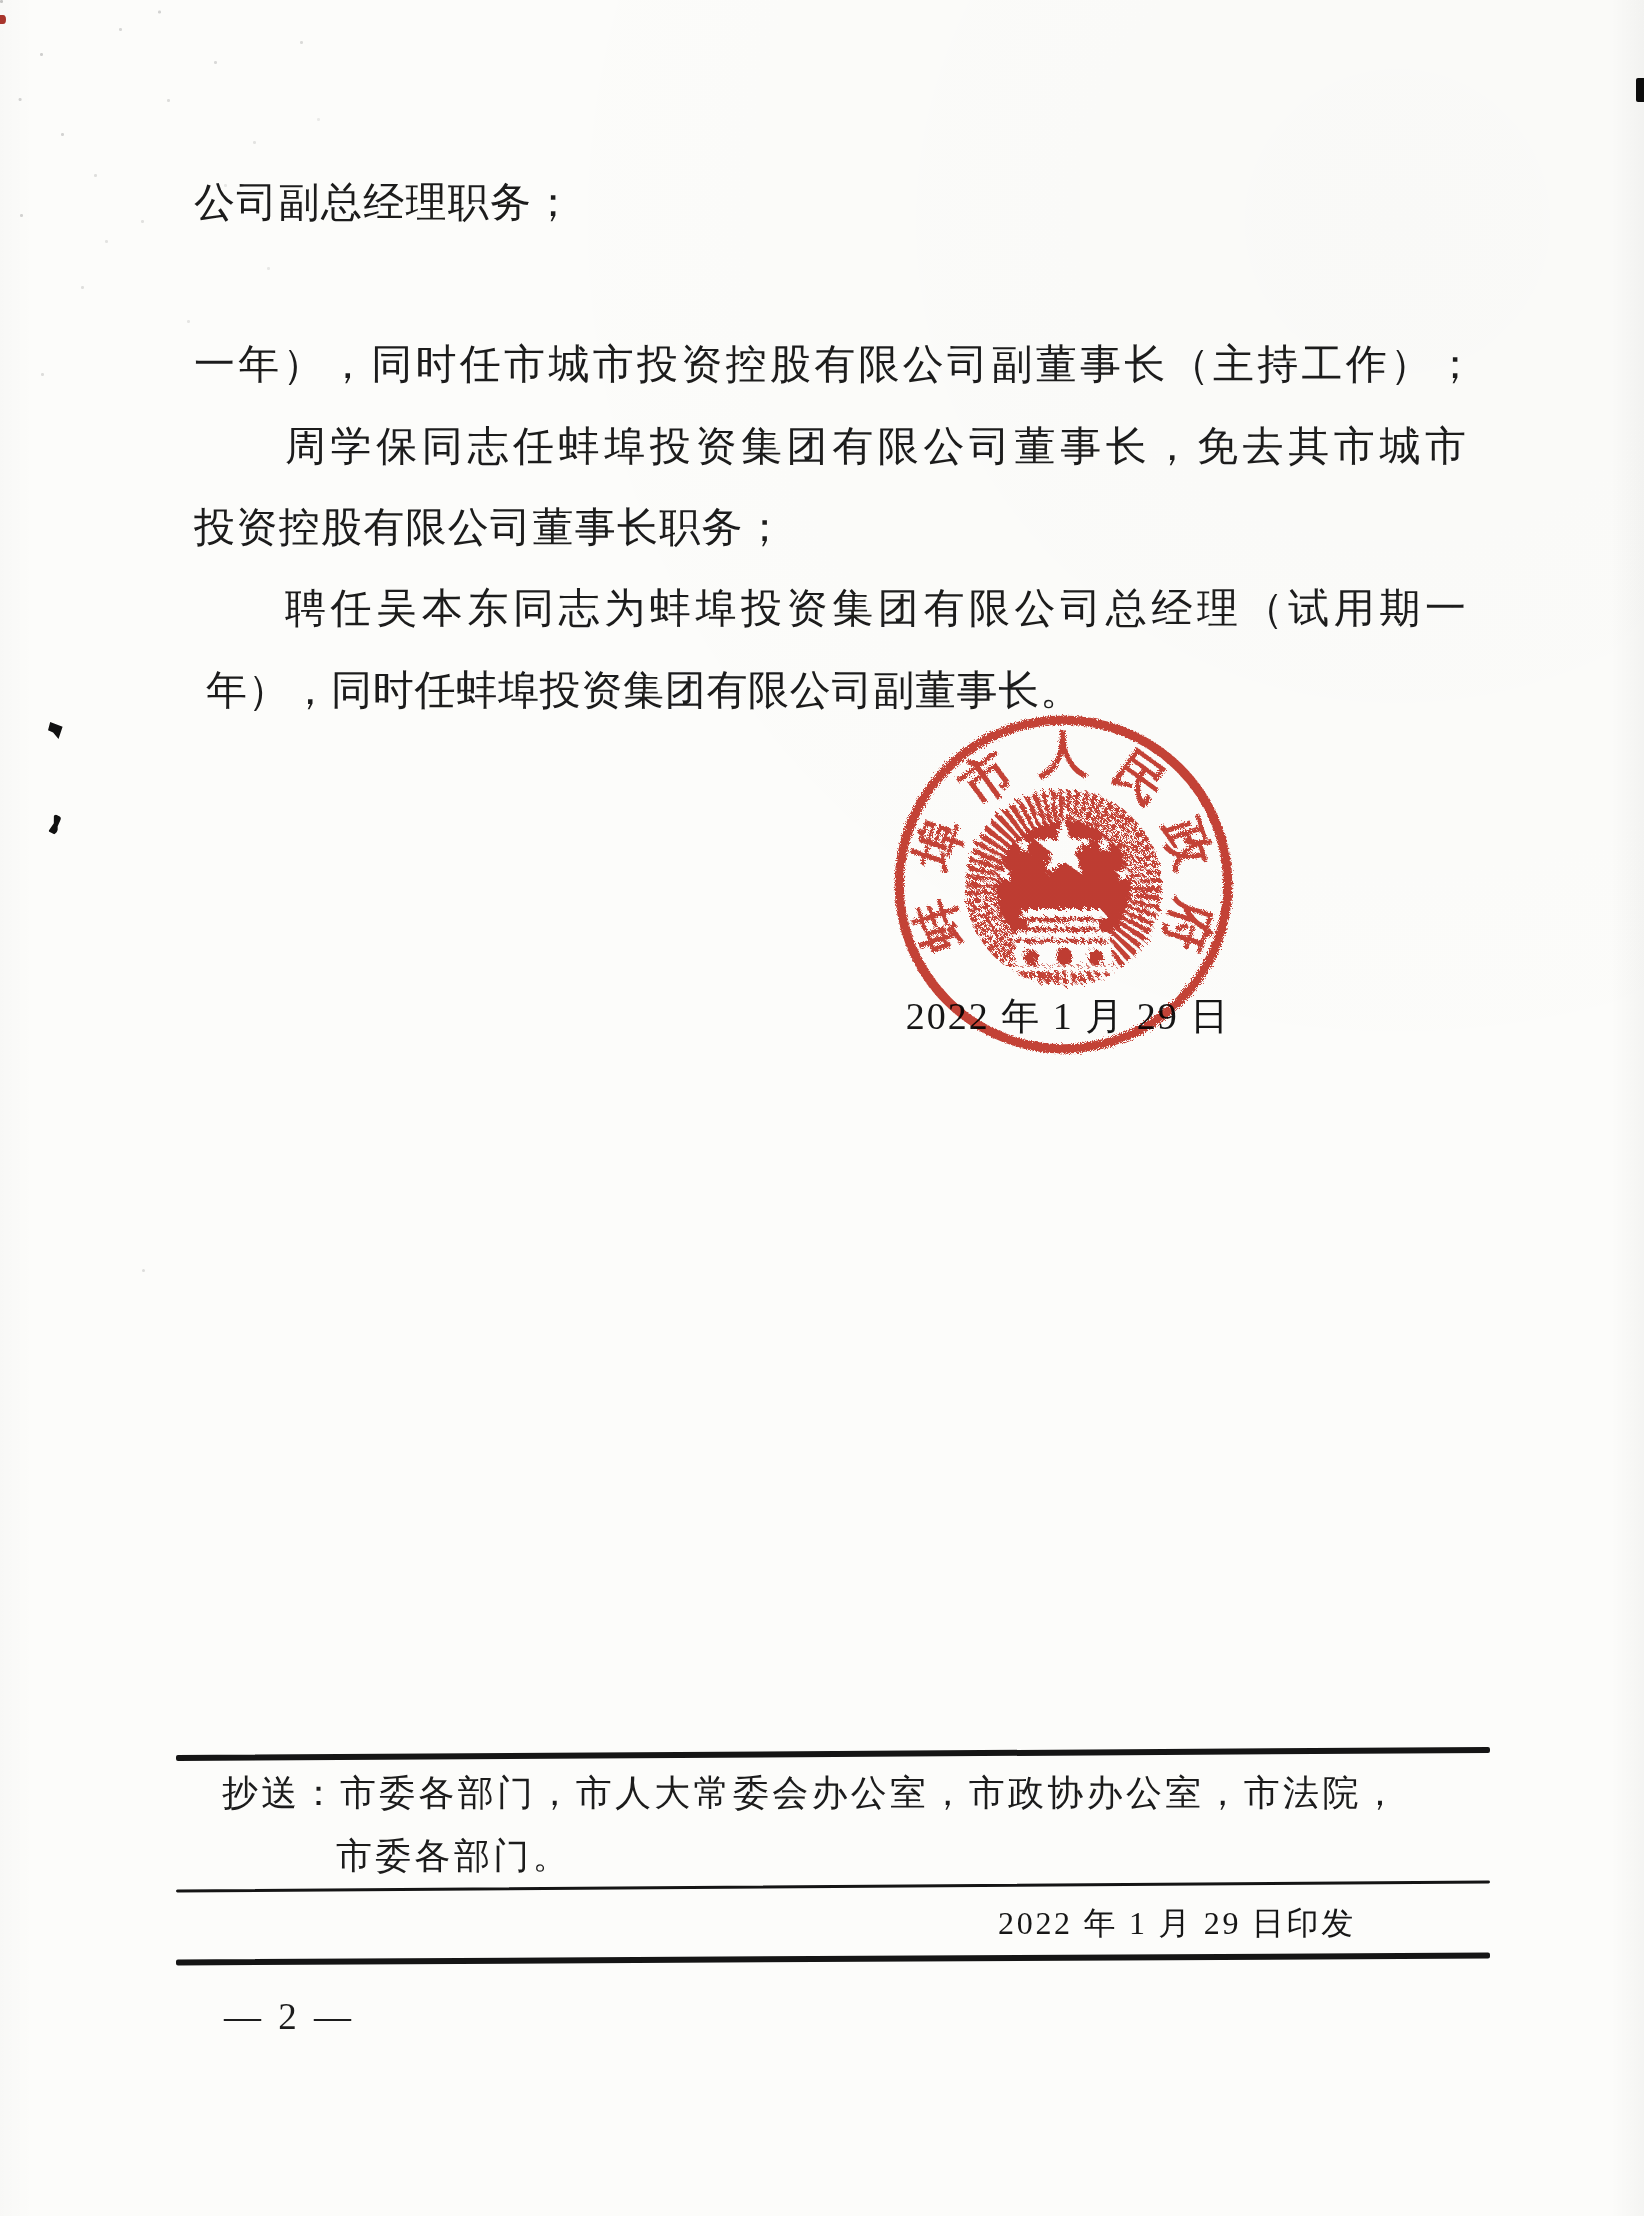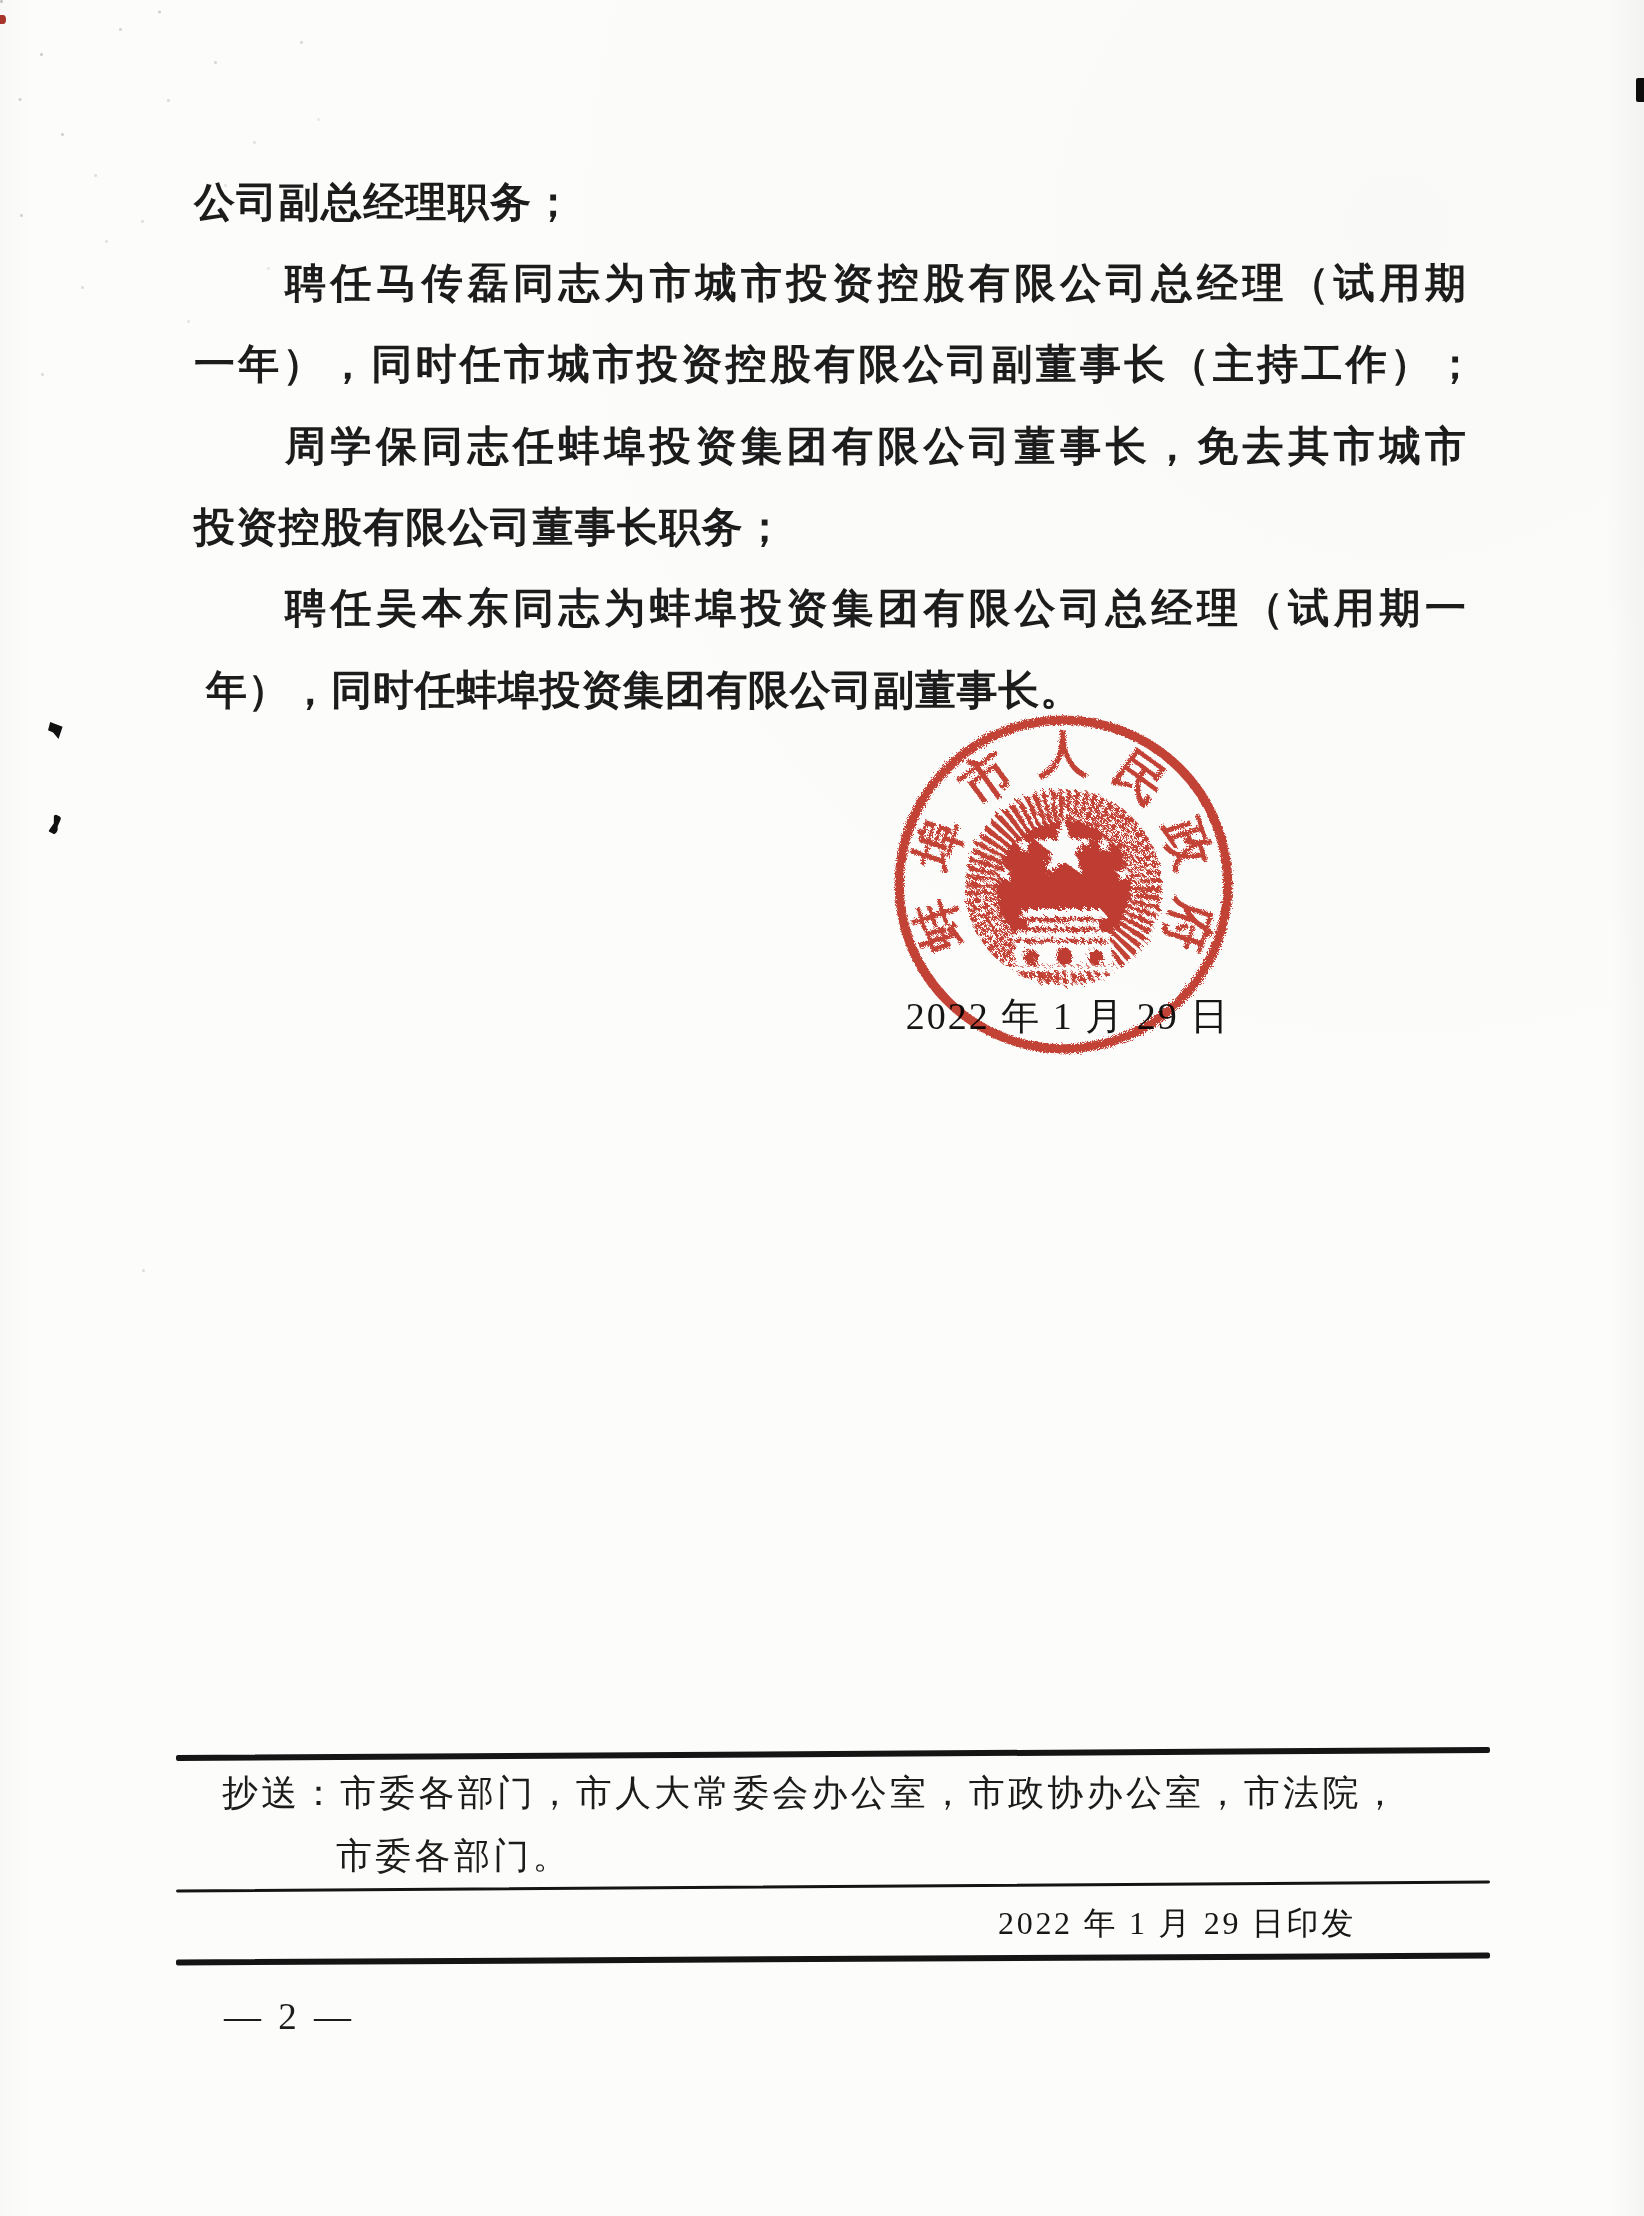--- a/index.html
+++ b/index.html
@@ -13,21 +13,21 @@
     overflow:hidden;
     font-family:"Liberation Serif","DejaVu Serif",serif;
     color:#1f1f1f;
   }
   .body-line{
     position:absolute;
     font-size:41px;
     line-height:49px;
     white-space:nowrap;
     color:#1c1c1c;
-    font-weight:700;
+    font-weight:400;
     text-align:center;
   }
   .ls-end{letter-spacing:1.3px;}
   .ls-full{letter-spacing:4.6px;}
   .ls-mid{letter-spacing:3.3px;}
   .ls-tight{letter-spacing:0.7px;margin-left:12px;}
   .seal-wrap{
     position:absolute;
     left:878px;top:699px;
     width:371px;height:371px;
@@ -115,21 +115,20 @@
 
   <div class="speck-cluster"></div>
   <div class="red-speck-corner"></div>
   <div class="ink-mark-1"></div>
   <div class="ink-mark-2"></div>
   <div class="edge-mark-right"></div>
   <div class="faint-dot-a"></div>
   <div class="faint-dot-b"></div>
 
   <div class="body-line ls-end" style="left:194px;top:178px;">公司副总经理职务；</div>
-  <div class="body-line ls-full" style="left:285px;top:259px;">聘任马传磊同志为市城市投资控股有限公司总经理（试用期</div>
   <div class="body-line ls-mid" style="left:194px;top:340px;">一年），同时任市城市投资控股有限公司副董事长（主持工作）；</div>
   <div class="body-line ls-full" style="left:285px;top:422px;">周学保同志任蚌埠投资集团有限公司董事长，免去其市城市</div>
   <div class="body-line ls-end" style="left:194px;top:503px;">投资控股有限公司董事长职务；</div>
   <div class="body-line ls-full" style="left:285px;top:584px;">聘任吴本东同志为蚌埠投资集团有限公司总经理（试用期一</div>
   <div class="body-line ls-tight" style="left:194px;top:666px;">年），同时任蚌埠投资集团有限公司副董事长。</div>
 
   <div class="issue-date">2022 年 1 月 29 日</div>
 
   <div class="seal-wrap">
     <svg width="371" height="371" viewBox="0 0 560 560" style="overflow:visible">

